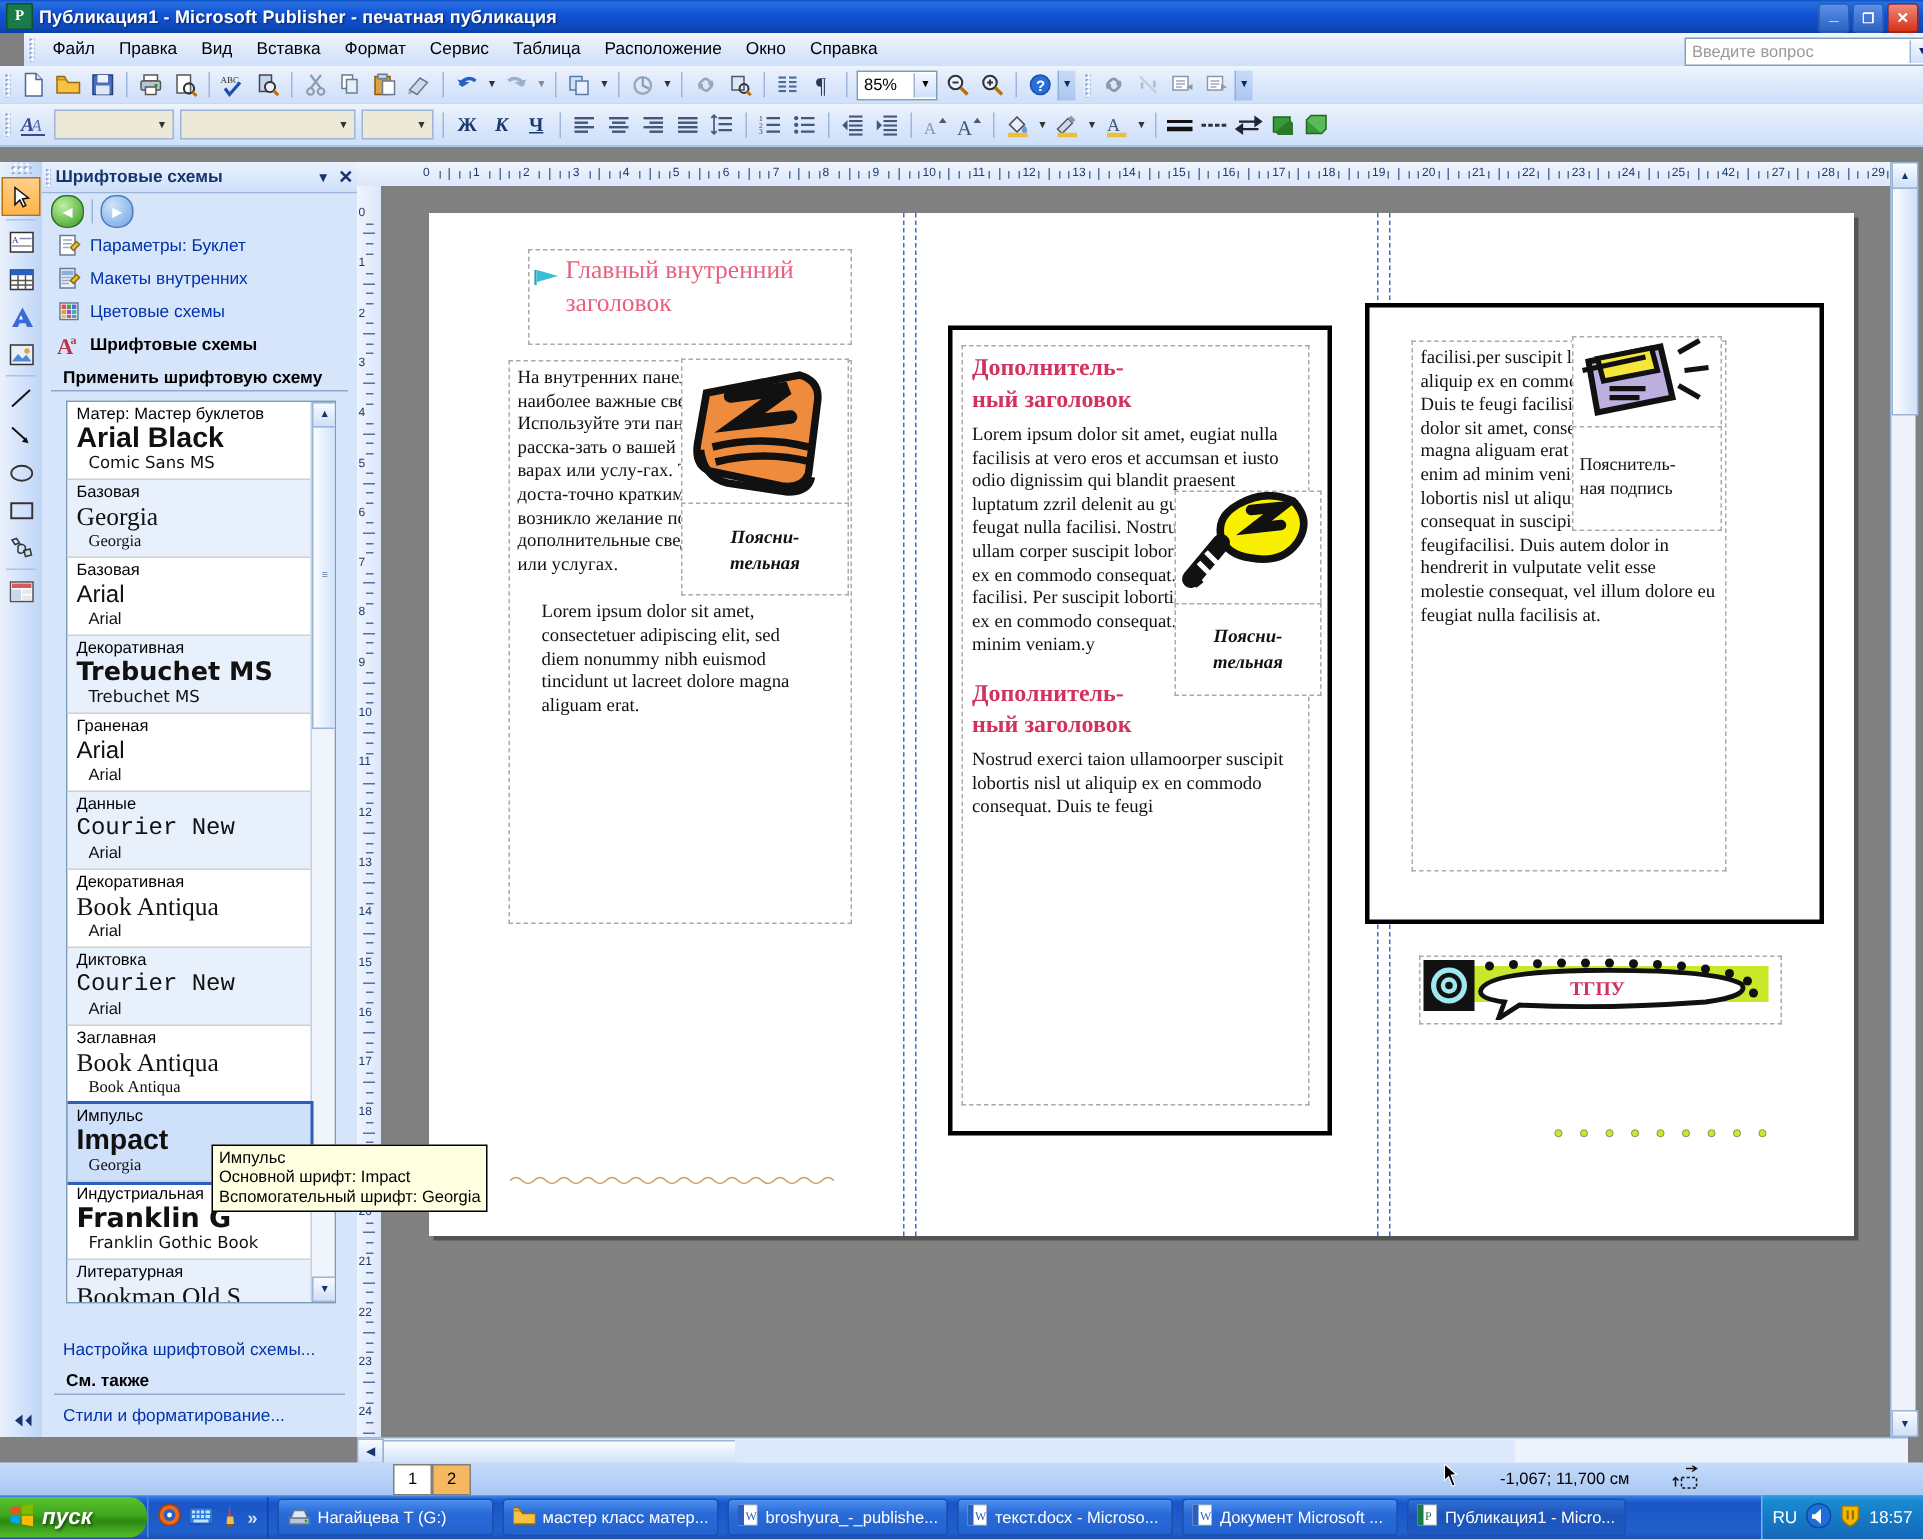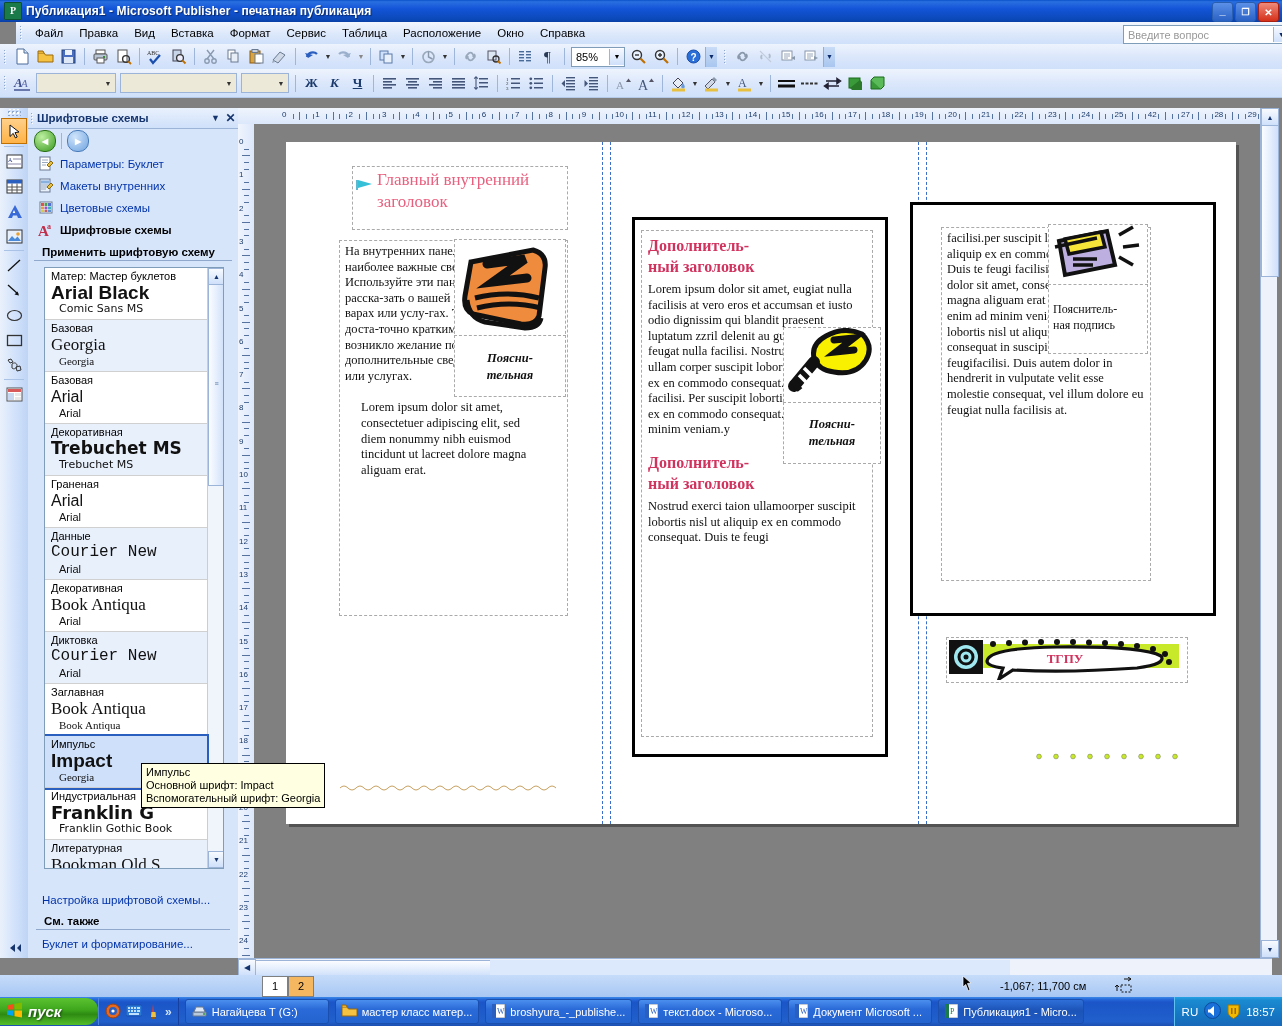--- a/index.html
+++ b/index.html
@@ -875,21 +875,21 @@
 
   <div class="tooltip" style="left:141px;top:763px;">
     <div>Импульс</div>
     <div>Основной шрифт: Impact</div>
     <div>Вспомогательный шрифт: Georgia</div>
   </div>
 
   <div style="position:absolute;left:28px;top:890px;width:210px">
     <div class="tp-bottom-link">Настройка шрифтовой схемы...</div>
     <div class="tp-seealso">См. также</div>
-    <div class="tp-bottom-link">Буклет и форматирование...</div>
+    <div class="tp-bottom-link">Стили и форматирование...</div>
   </div>
 
   <div class="hruler">
       <div id="hr">
         <div class="rtick" style="left: 44px; top: 2px;">0</div>
         <div class="rline" style="left: 54.66px; top: 6px; width: 1px; height: 5px;"></div>
         <div class="rline" style="left: 61.32px; top: 4px; width: 1px; height: 8px;"></div>
         <div class="rline" style="left: 67.98px; top: 6px; width: 1px; height: 5px;"></div>
         <div class="rline" style="left: 74.64px; top: 6px; width: 1px; height: 5px;"></div>
         <div class="rtick" style="left: 77.3px; top: 2px;">1</div>

